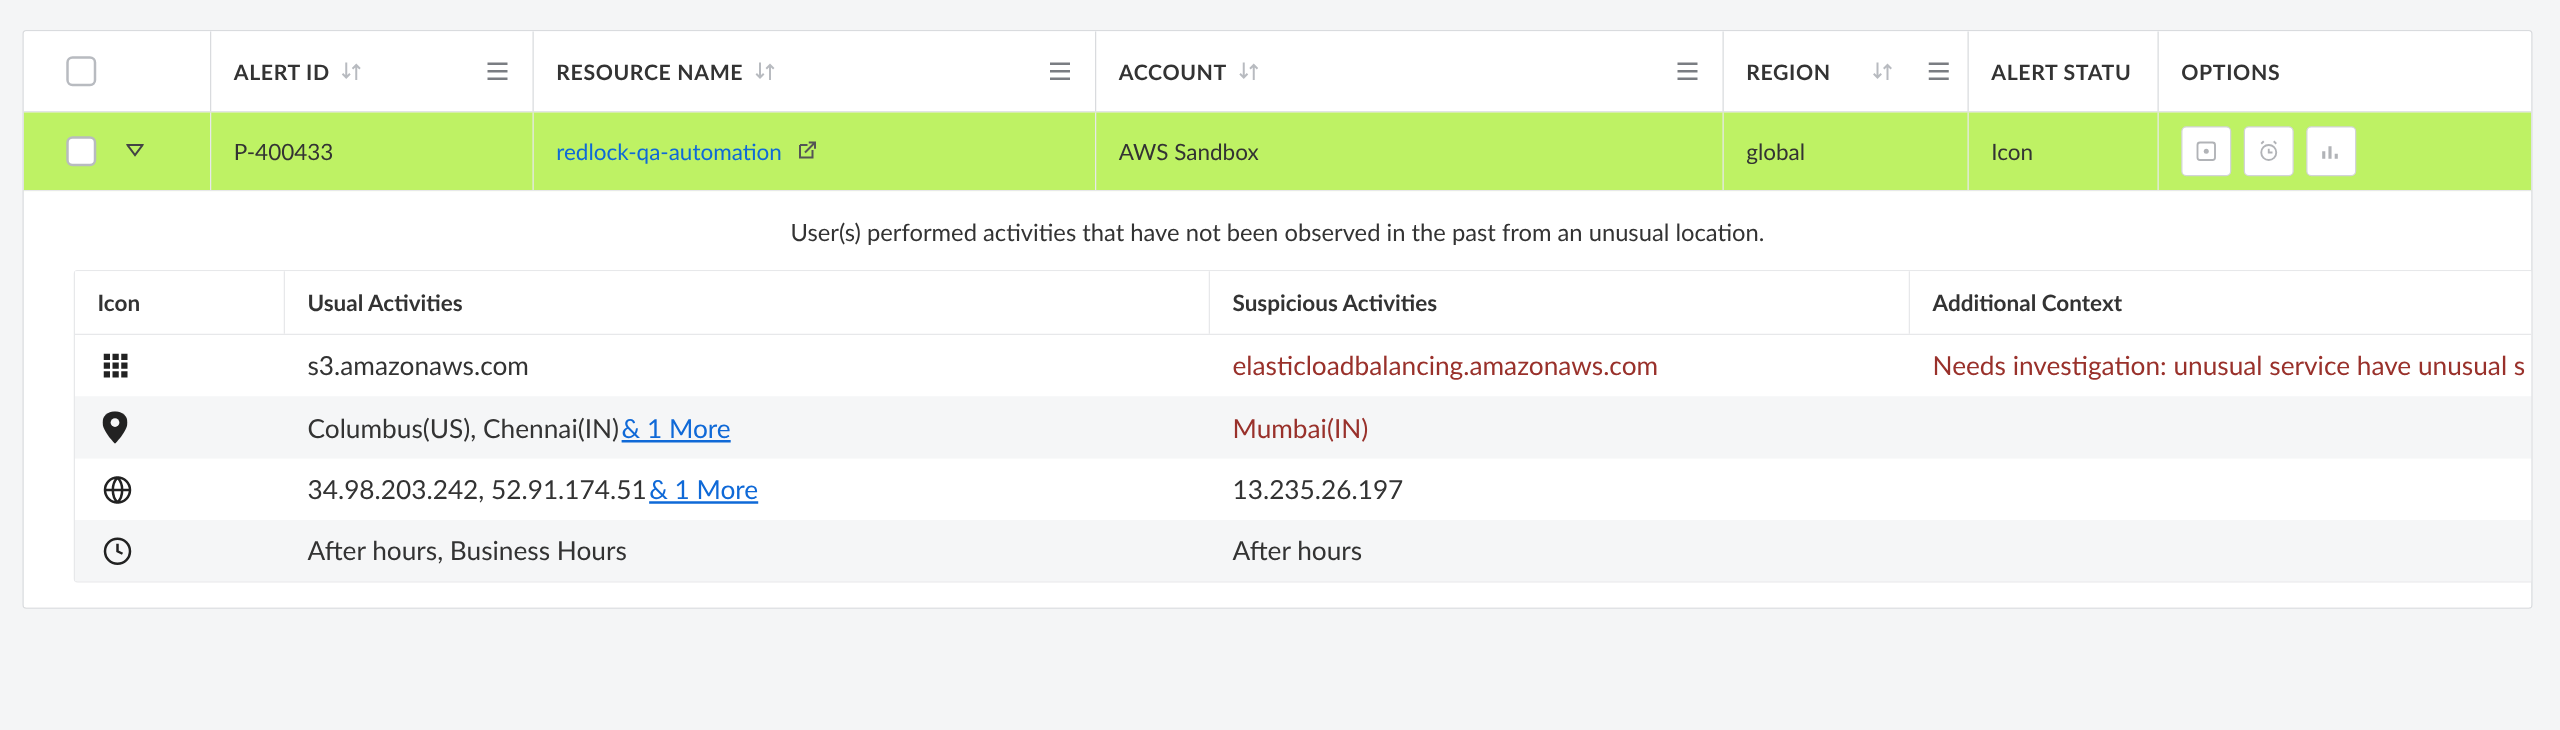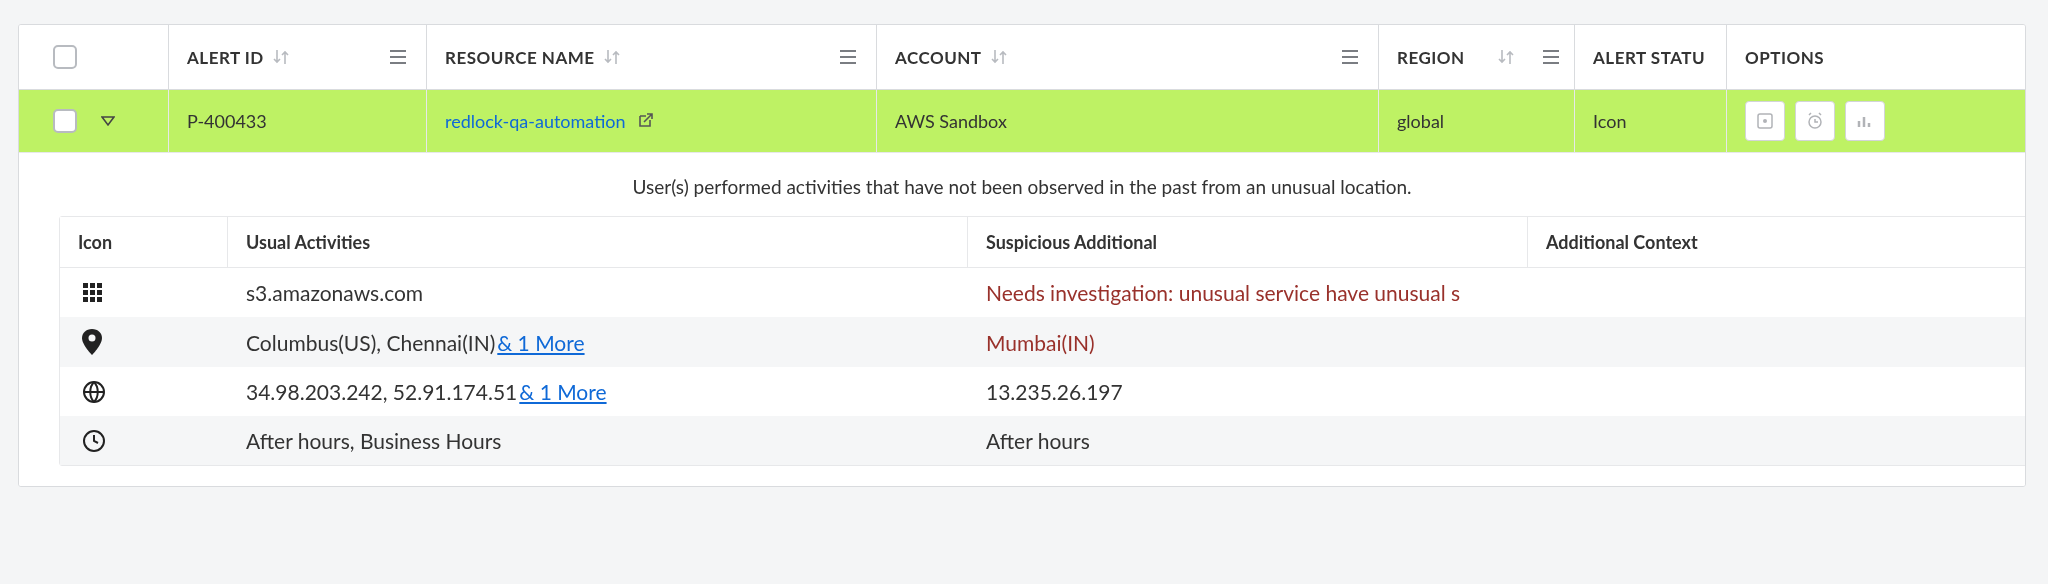--- a/index.html
+++ b/index.html
@@ -292,41 +292,44 @@
       </div>
     </div>
 
     <div class="detail-panel">
       <div class="detail-msg">User(s) performed activities that have not been observed in the past from an unusual location.</div>
 
       <div class="detail-table">
         <div class="dt-header">
           <div class="dt-hcell dt-col-icon">Icon</div>
           <div class="dt-hcell dt-col-usual">Usual Activities</div>
-          <div class="dt-hcell dt-col-susp">Suspicious Additional</div>
+          <div class="dt-hcell dt-col-susp">Suspicious Activities</div>
           <div class="dt-hcell dt-col-ctx">Additional Context</div>
         </div>
 
         <div class="dt-row">
           <div class="dt-cell dt-col-icon icon-cell">
             <span class="icon-svg">
                 <svg width="22" height="22" viewBox="0 0 22 22">
                   <rect x="1" y="1" width="5" height="5" fill="#222"></rect>
                   <rect x="8" y="1" width="5" height="5" fill="#222"></rect>
                   <rect x="15" y="1" width="5" height="5" fill="#222"></rect>
                   <rect x="1" y="8" width="5" height="5" fill="#222"></rect>
                   <rect x="8" y="8" width="5" height="5" fill="#222"></rect>
                   <rect x="15" y="8" width="5" height="5" fill="#222"></rect>
                   <rect x="1" y="15" width="5" height="5" fill="#222"></rect>
                   <rect x="8" y="15" width="5" height="5" fill="#222"></rect>
                   <rect x="15" y="15" width="5" height="5" fill="#222"></rect>
                 </svg>
               </span>
           </div>
           <div class="dt-cell dt-col-usual">s3.amazonaws.com</div>
+          <div class="dt-cell dt-col-susp">
+              <span class="danger">elasticloadbalancing.amazonaws.com</span>
+            </div>
           <div class="dt-cell dt-col-ctx">
               <span class="danger">Needs investigation: unusual service have unusual s</span>
             </div>
         </div>
 
         <div class="dt-row alt">
           <div class="dt-cell dt-col-icon icon-cell">
             <span class="icon-svg">
                 <svg width="20" height="26" viewBox="0 0 20 26">
                   <path d="M10 0 C4 0 0 4 0 9 C0 16 10 26 10 26 C10 26 20 16 20 9 C20 4 16 0 10 0 Z" fill="#222"></path>

